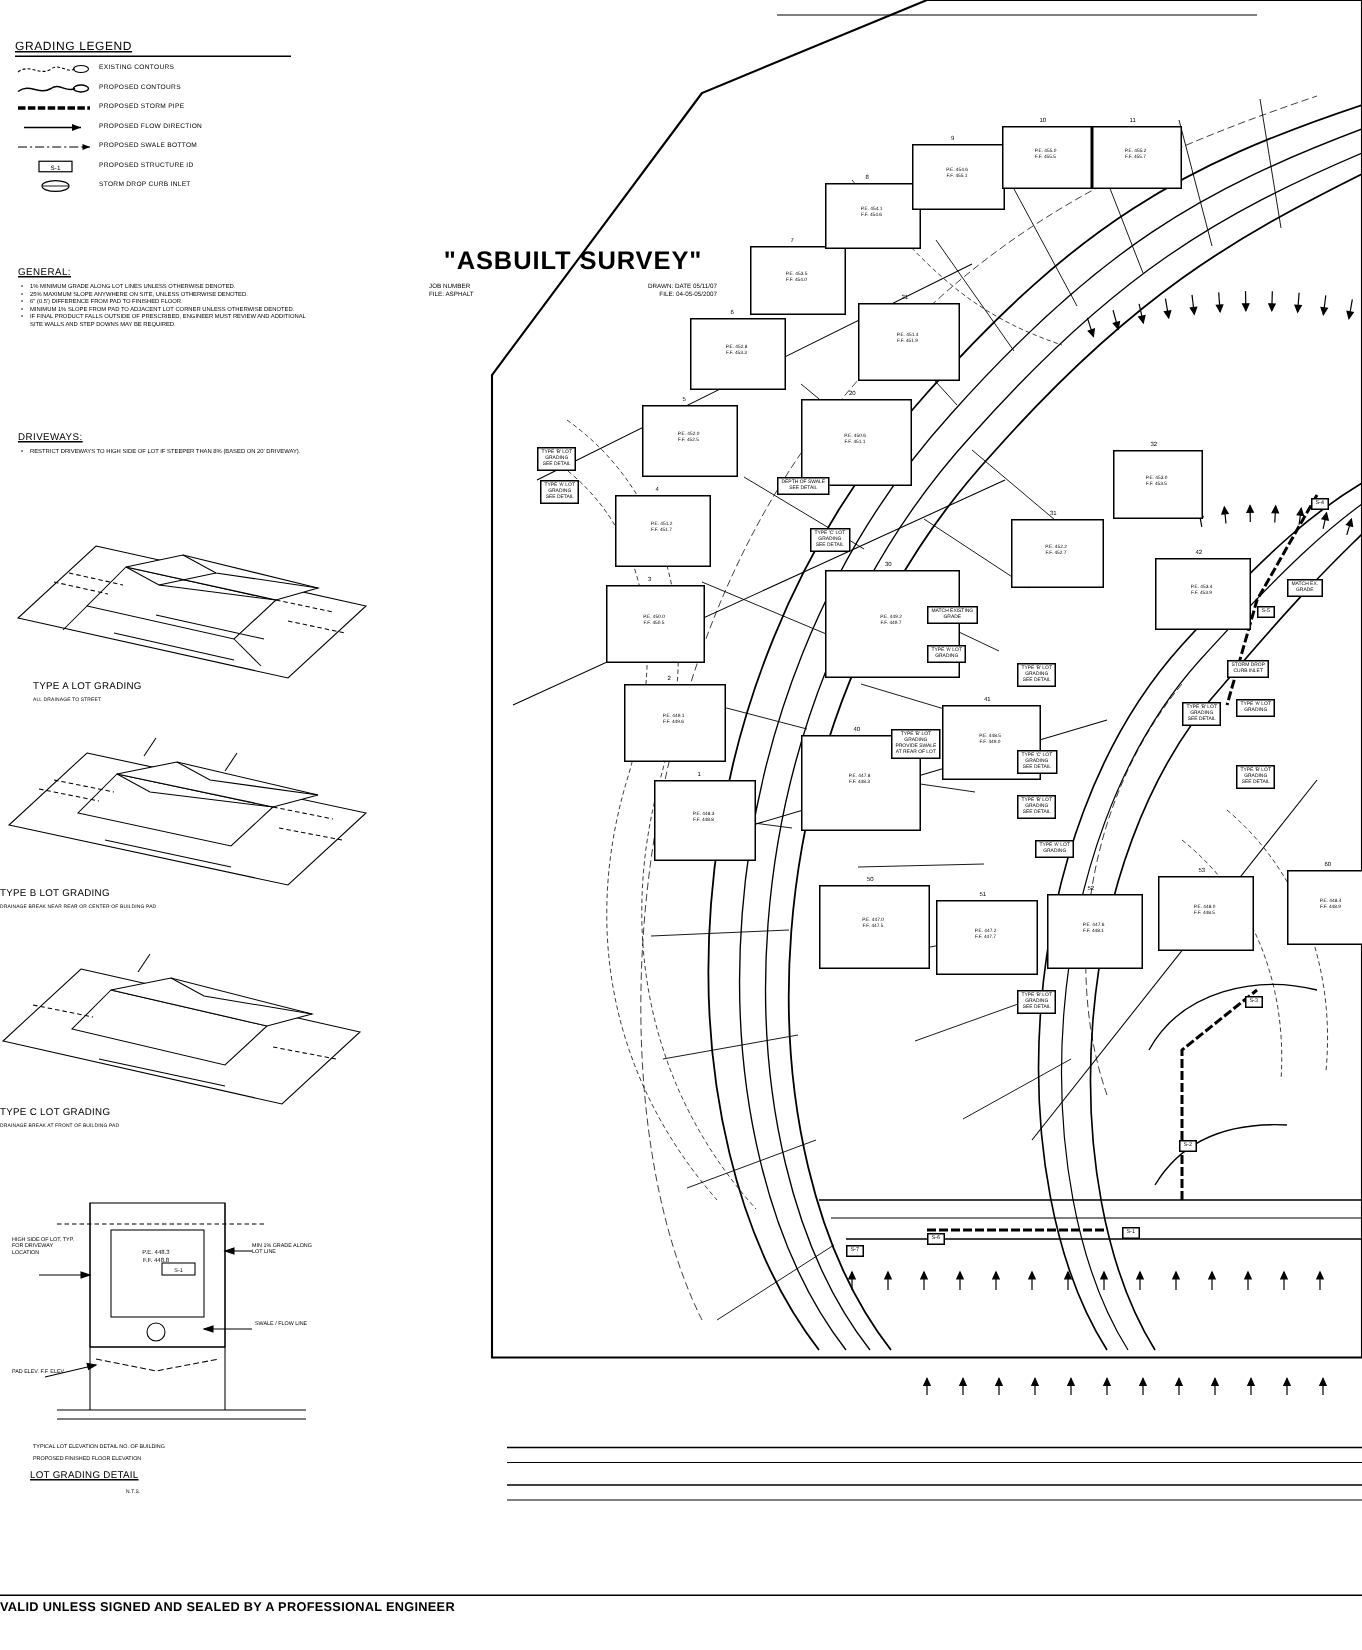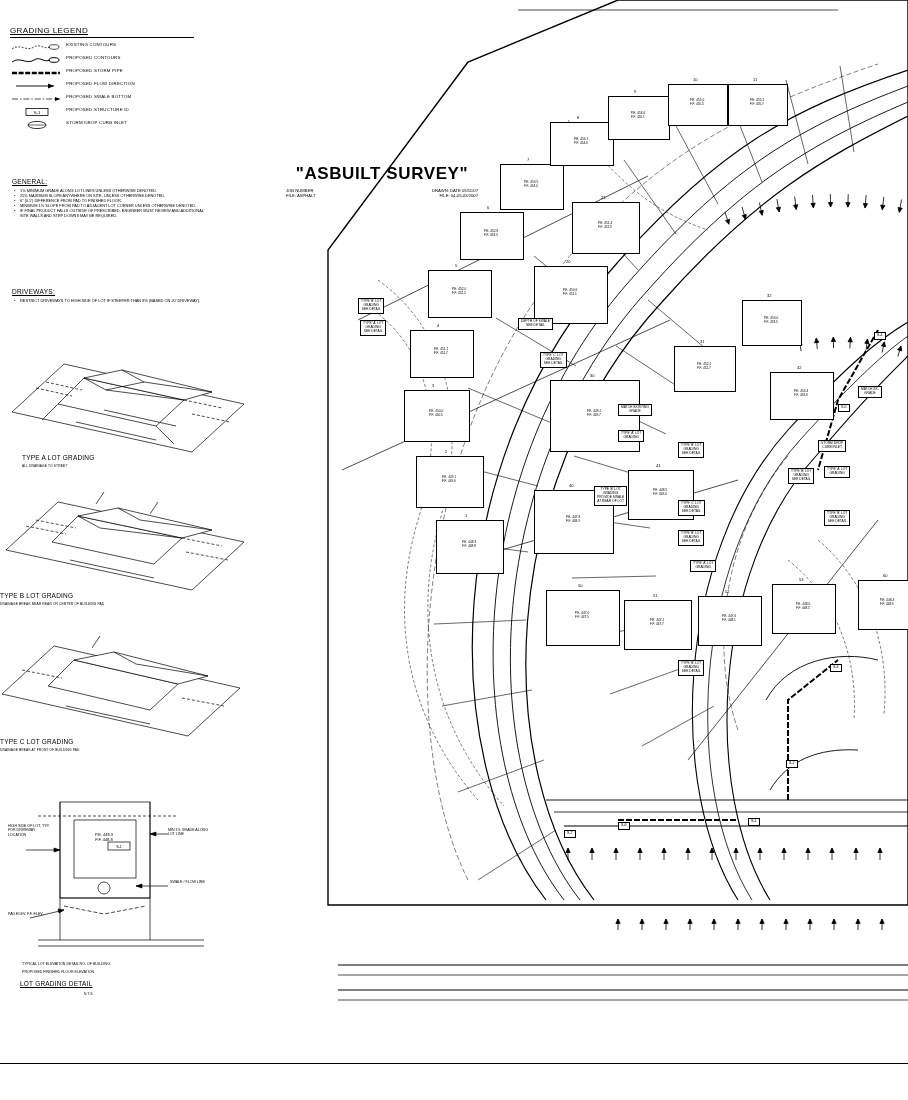--- a/index.html
+++ b/index.html
@@ -691,14 +691,15 @@
         <div class="nb" style="left: 468px; top: 760px; font-size: 3.6px;">S-2</div>
         <div class="nb" style="left: 512px; top: 664px; font-size: 3.6px;">S-3</div>
         <div class="nb" style="left: 556px; top: 332px; font-size: 3.6px;">S-4</div>
         <div class="nb" style="left: 520px; top: 404px; font-size: 3.6px;">S-5</div>
         <div class="nb" style="left: 300px; top: 822px; font-size: 3.6px;">S-6</div>
         <div class="nb" style="left: 246px; top: 830px; font-size: 3.6px;">S-7</div>
       </div>
   </div>
 
   <div class="abs" id="botrule"></div>
+  <div class="abs" id="footer">VALID UNLESS SIGNED AND SEALED BY A PROFESSIONAL ENGINEER</div>
 
 </div>
 
 </body></html>

